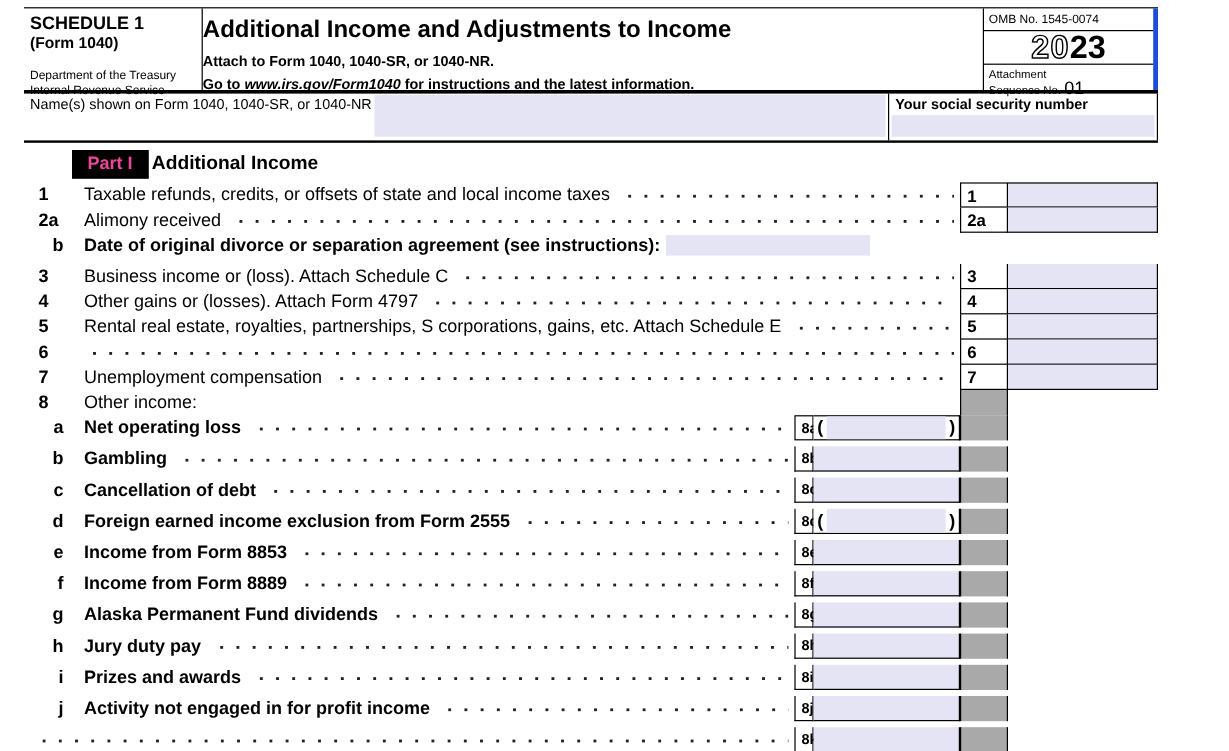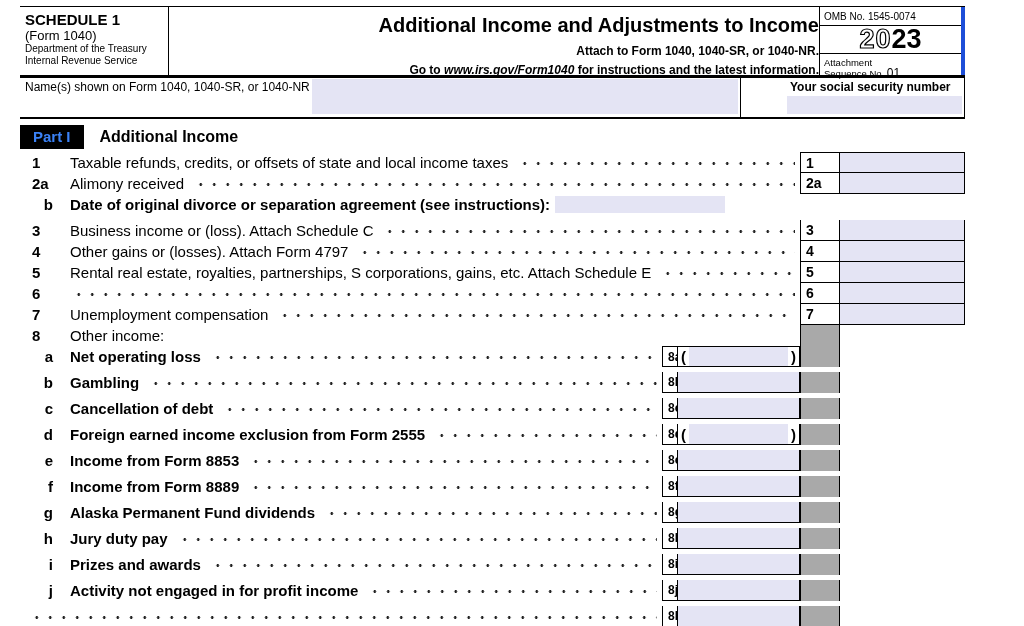--- a/index.html
+++ b/index.html
@@ -8,48 +8,48 @@
     width:1024px; height:626px; overflow:hidden;
     font-family:"Liberation Sans", sans-serif; color:#000;
   }
   .page { position:relative; width:1024px; height:626px; background:#fff; overflow:hidden; }
   .form { position:absolute; left:20px; top:6px; width:945px; }
 
   
   .hdr { display:flex; border-top:1px solid #000; border-bottom:3px solid #000; height:72px; }
   .hdr-left { width:148px; padding:4px 2px 2px 5px; }
   .sched { font-size:15px; font-weight:bold; line-height:17px; }
-  .frm   { font-size:13px; font-weight:normal; }
+  .frm   { font-size:13px; font-weight:bold; margin-bottom:15px; }
   .dept  { font-size:10px; line-height:11.5px; }
-  .hdr-center { flex:1; border-left:1px solid #000; border-right:1px solid #000; text-align:right; padding-top:7px; }
+  .hdr-center { flex:1; border-left:1px solid #000; border-right:1px solid #000; text-align:left; padding-top:7px; }
   .title { font-size:20px; font-weight:bold; margin-bottom:7px; }
   .sub   { font-size:12px; font-weight:bold; margin-bottom:5px; }
   .goto  { font-size:12px; font-weight:bold; }
   .goto .url { font-style:italic; }
   .hdr-right { width:145px; border-right:4px solid #1d4ed8; display:flex; flex-direction:column; }
   .omb { font-size:10px; padding:4px 4px 3px; border-bottom:1px solid #000; }
   .year { flex:1; border-bottom:1px solid #000; display:flex; align-items:center; justify-content:center;
           font-size:27px; font-weight:bold; line-height:1; }
   .y-light { color:#fff; -webkit-text-stroke:1.2px #000; letter-spacing:1px; }
   .attach-seq { font-size:9.5px; line-height:11px; padding:3px 4px 2px; }
-  .attach-seq .seqno { font-weight:normal; font-size:12px; }
+  .attach-seq .seqno { font-weight:normal; font-size:15px; }
 
   
   .name-row { display:flex; border-bottom:2px solid #000; height:41px; }
   .name-cell { flex:1; display:flex; flex-direction:row; }
-  .ssn-cell  { width:225px; border-left:1px solid #000; border-right:1px solid #000; display:flex; flex-direction:column;padding-left:44px; }
+  .ssn-cell  { width:225px; border-left:1px solid #000; border-right:1px solid #000; display:flex; flex-direction:column; }
   .fld-label { font-size:12px; padding:2px 0 1px 5px; white-space:nowrap; }
   .ssn-cell .fld-label { font-weight:bold; }
   .cell-input { flex:1; margin:1px 2px 3px 2px; background:var(--input_bg,#e4e4f4); }
 
   
   .part-bar { display:flex; align-items:center; margin-top:5px; height:25px; }
-  .part-badge { background:var(--part_header_bg,#000); color:#3b82f6; font-weight:bold; font-size:15px;
-                padding:3px 13px 4px; }
-  .part-title { font-weight:bold; font-size:16px; margin-left:16px; }
+  .part-badge { background:var(--part_header_bg,#000); color:#ec4899; font-weight:bold; font-size:15px;
+                padding:3px 13px 4px;margin-left:40px; }
+  .part-title { font-weight:bold; font-size:16px; margin-left:3px; }
 
   
   .body { margin-top:3px; }
   .row { display:flex; align-items:center; height:21px; font-size:15px; }
   .num { flex:none; width:42px; font-weight:bold; text-align:left; padding-left:12px; }
   .row.sub .num { text-align:right; padding-left:0; padding-right:9px; }
   .label { margin-left:8px; white-space:nowrap; }
   .fill { flex:1; }
   .dots { flex:1; align-self:stretch; margin:0 5px 0 8px;
           background-image:radial-gradient(circle, #222 1.3px, rgba(0,0,0,0) 1.55px);

